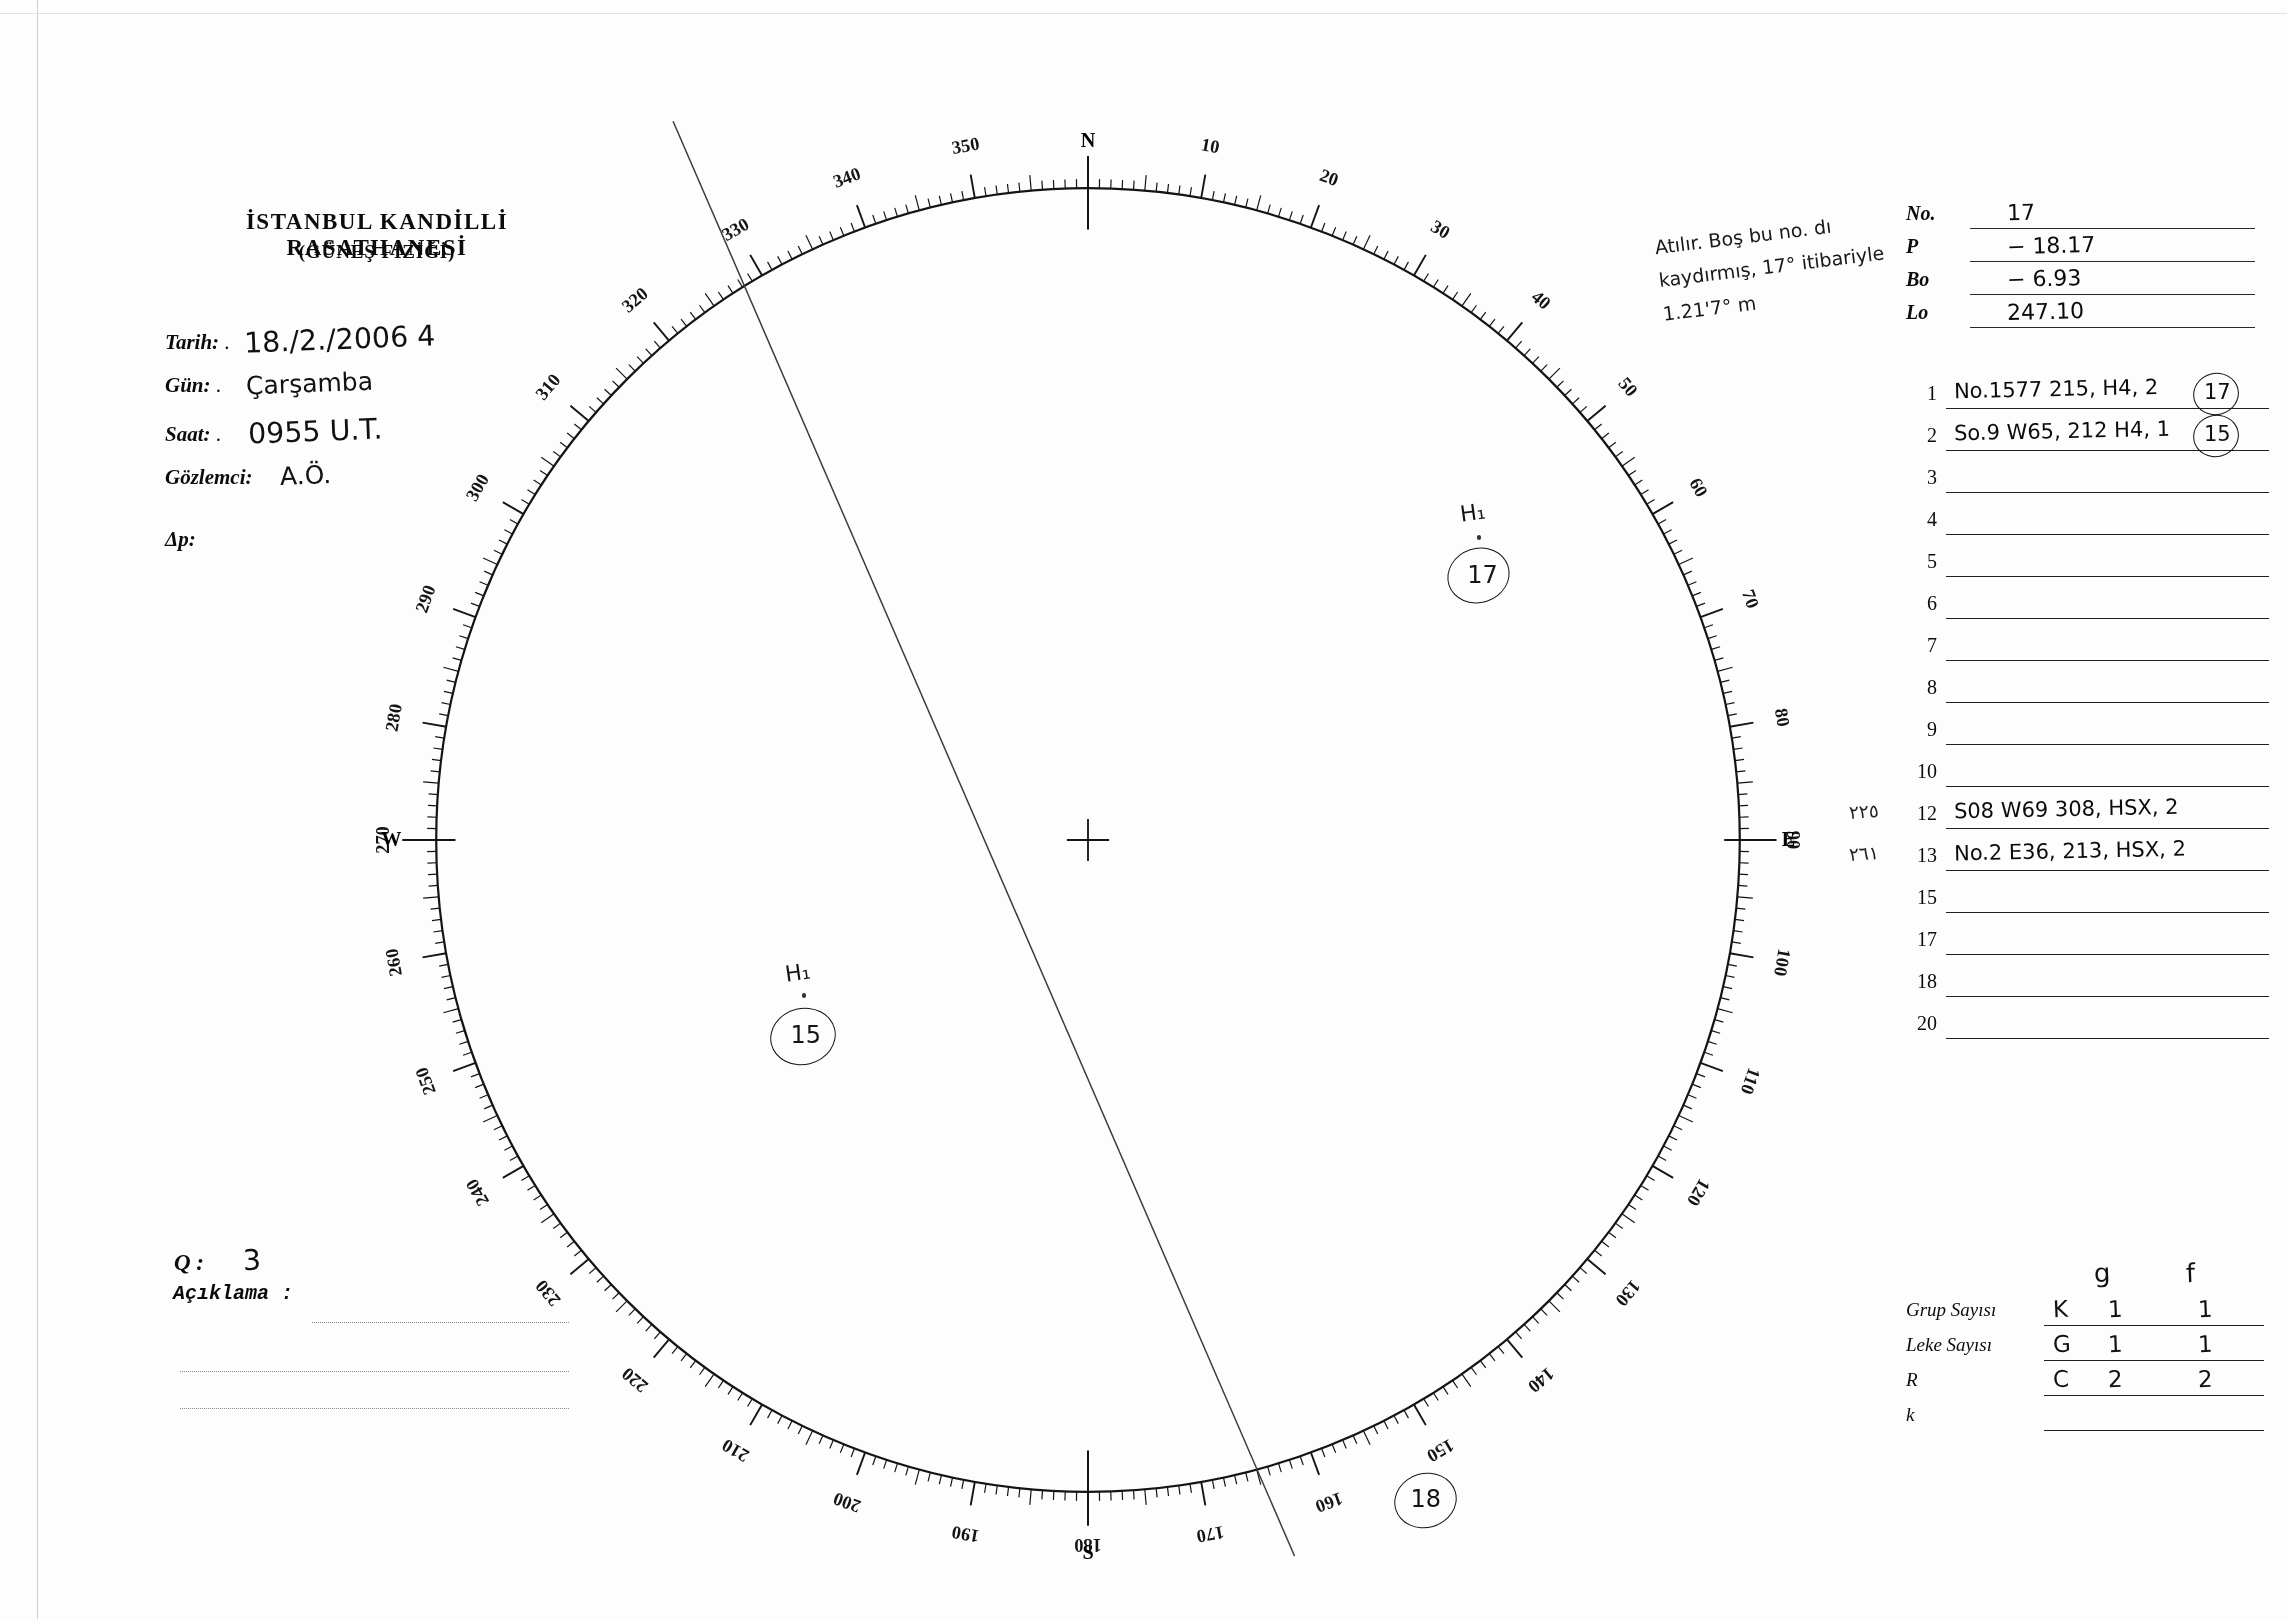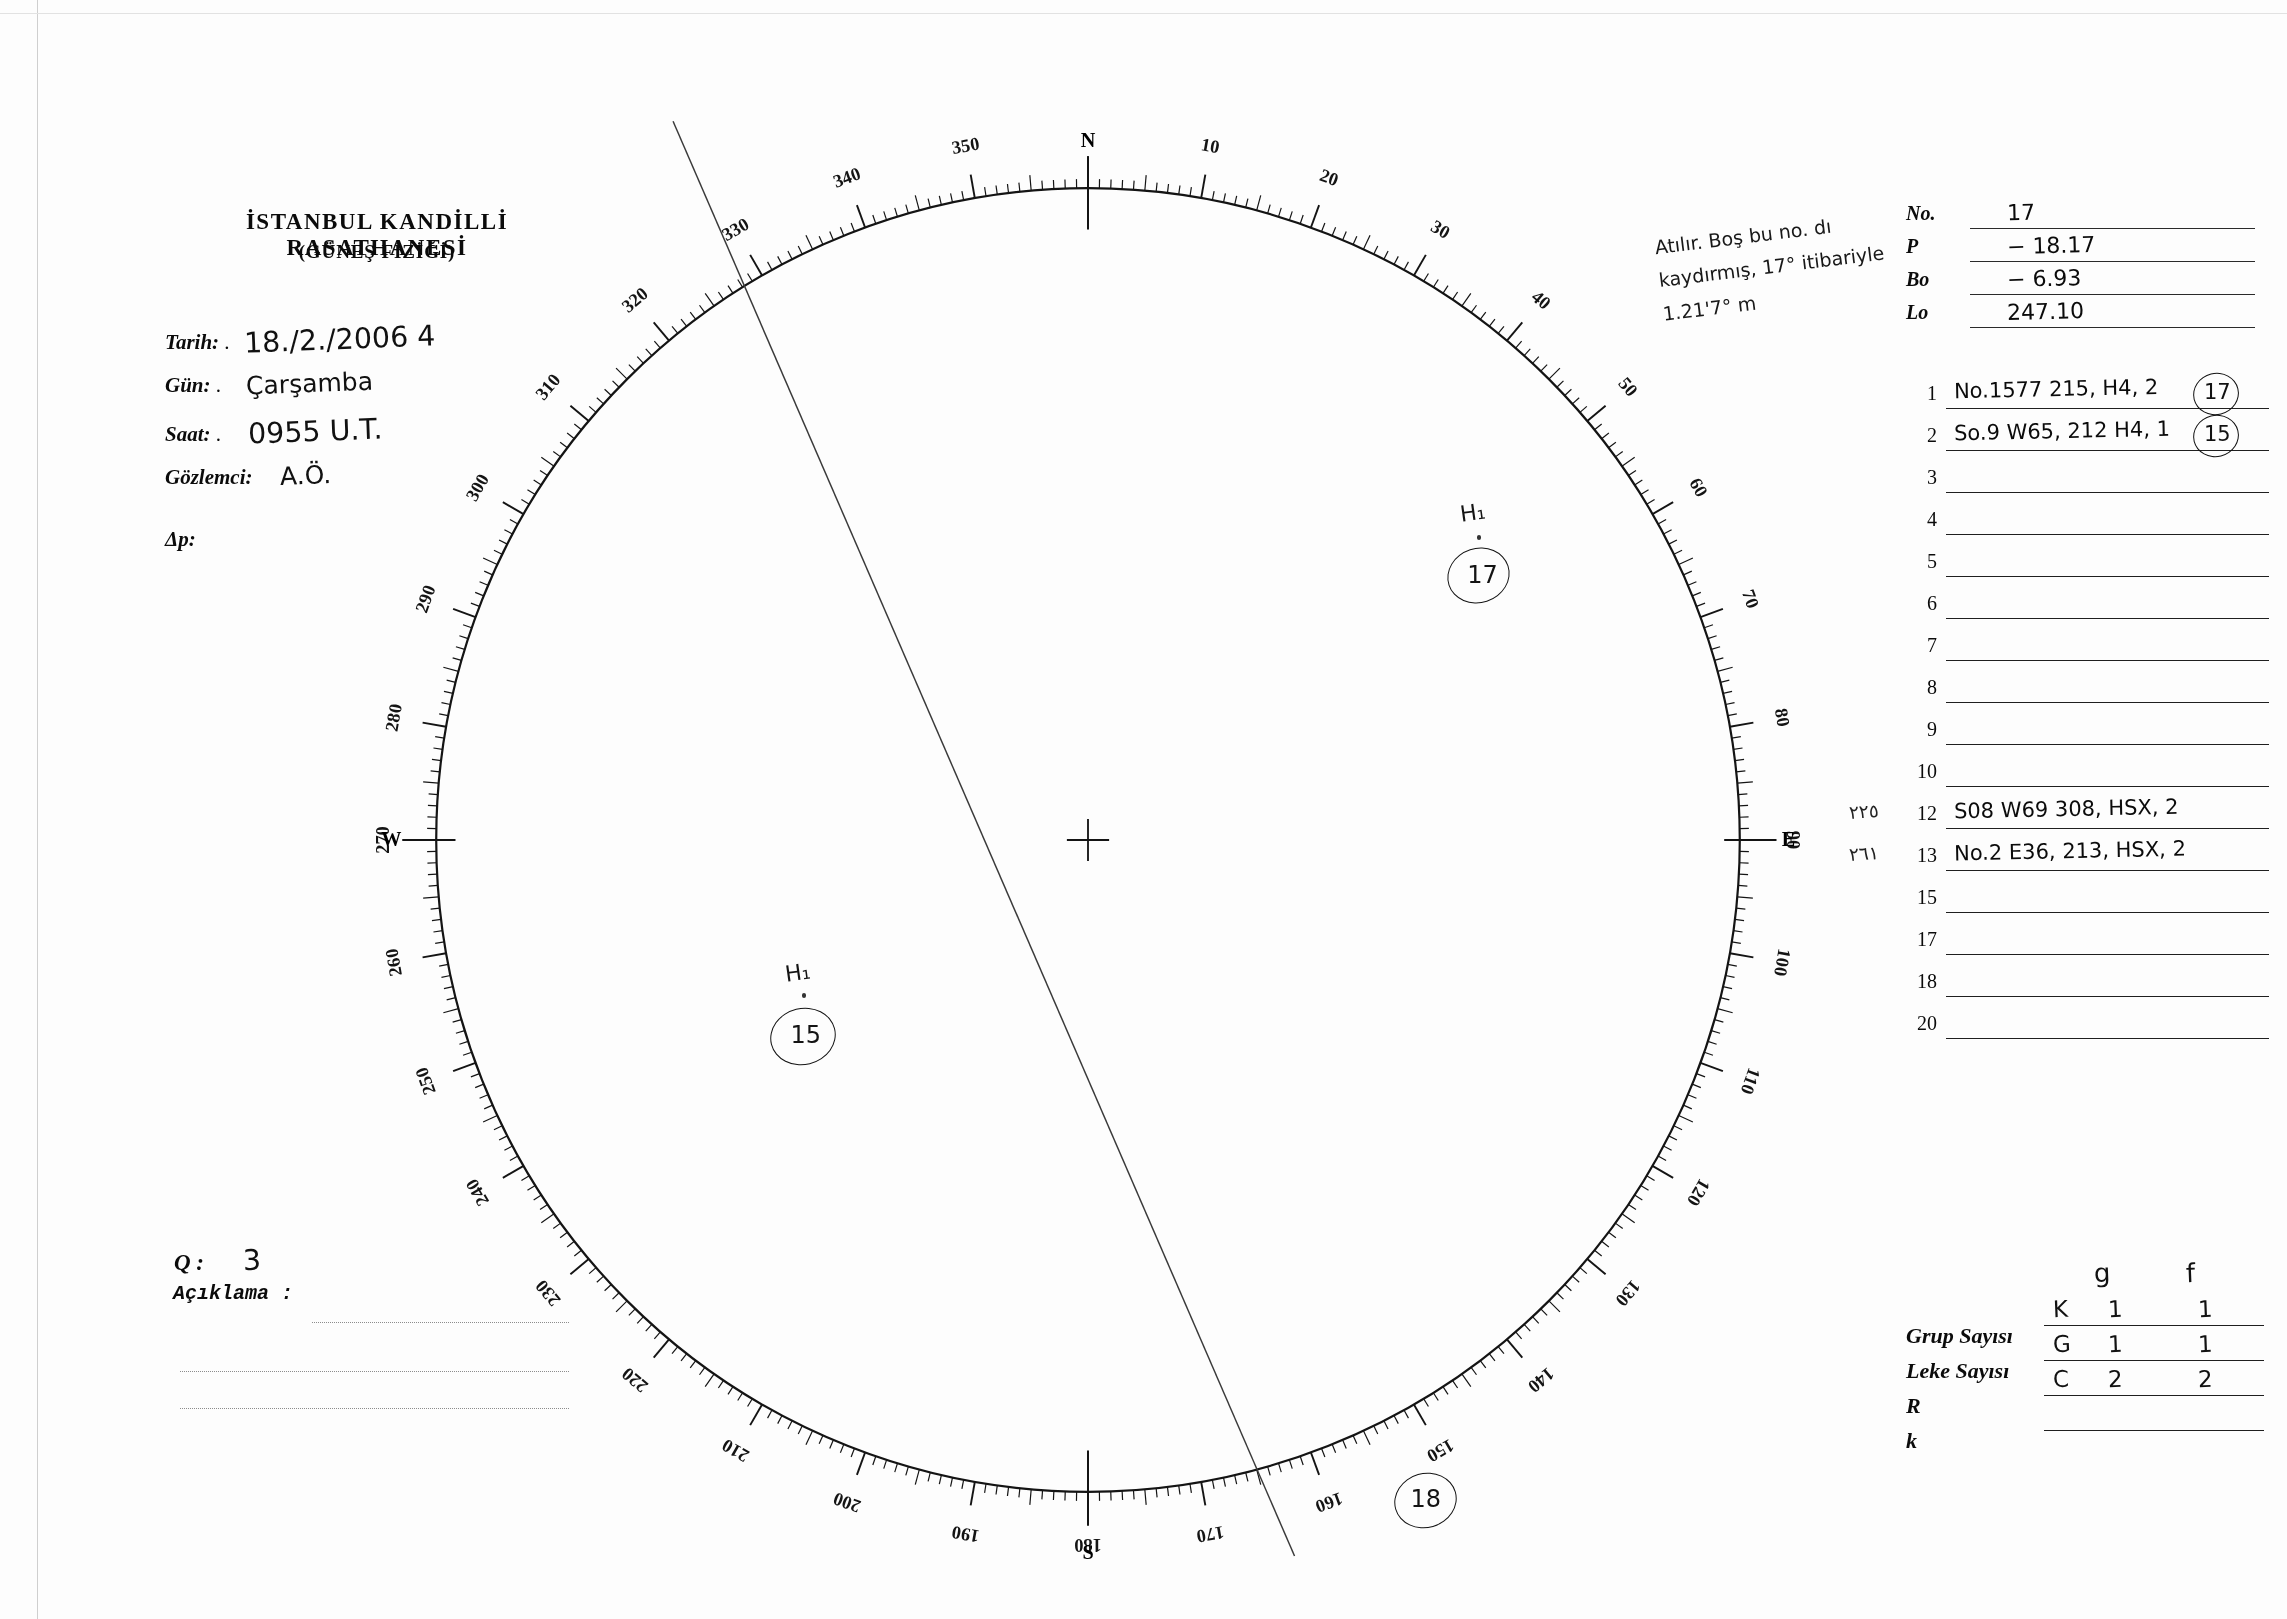--- a/index.html
+++ b/index.html
@@ -223,23 +223,22 @@
   }
   .sum-row {
     position: relative;
     height: 35px;
   }
   .sum-row .lab {
     position: absolute;
     left: 0; top: 1.8px;
     font-family: "Liberation Serif", serif;
     font-style: italic;
-    font-weight: bold;
-    font-size: 22px;
-    margin-top: 24px;
+    font-weight: normal;
+    font-size: 19px;
   }
   .sum-row .rule {
     position: absolute;
     left: 138px; right: 0; top: 27.5px;
     border-bottom: 0.9px solid #1f1f1f;
   }
   .sum-row .v0 {
     position: absolute;
     left: 147px; top: -0.9px;
     font-family: "DejaVu Sans", sans-serif;

